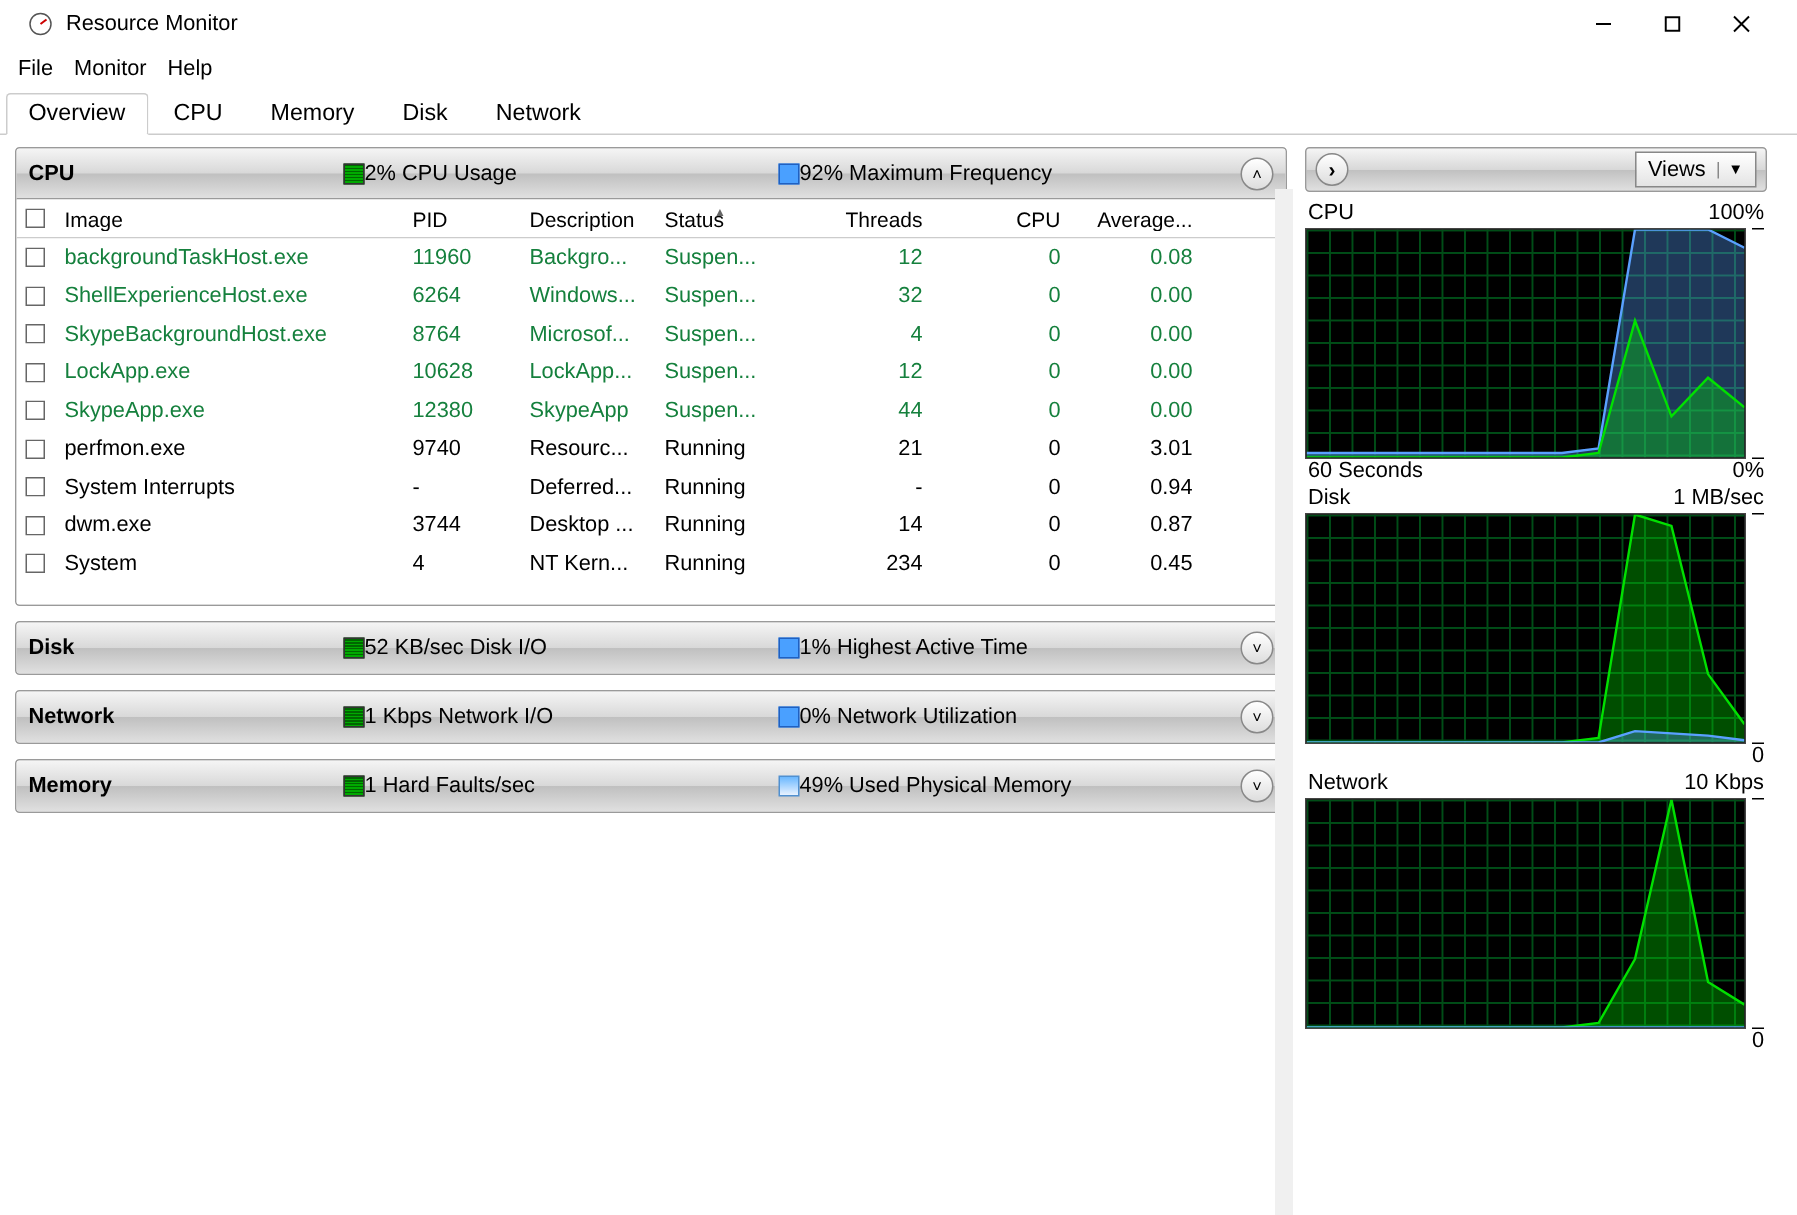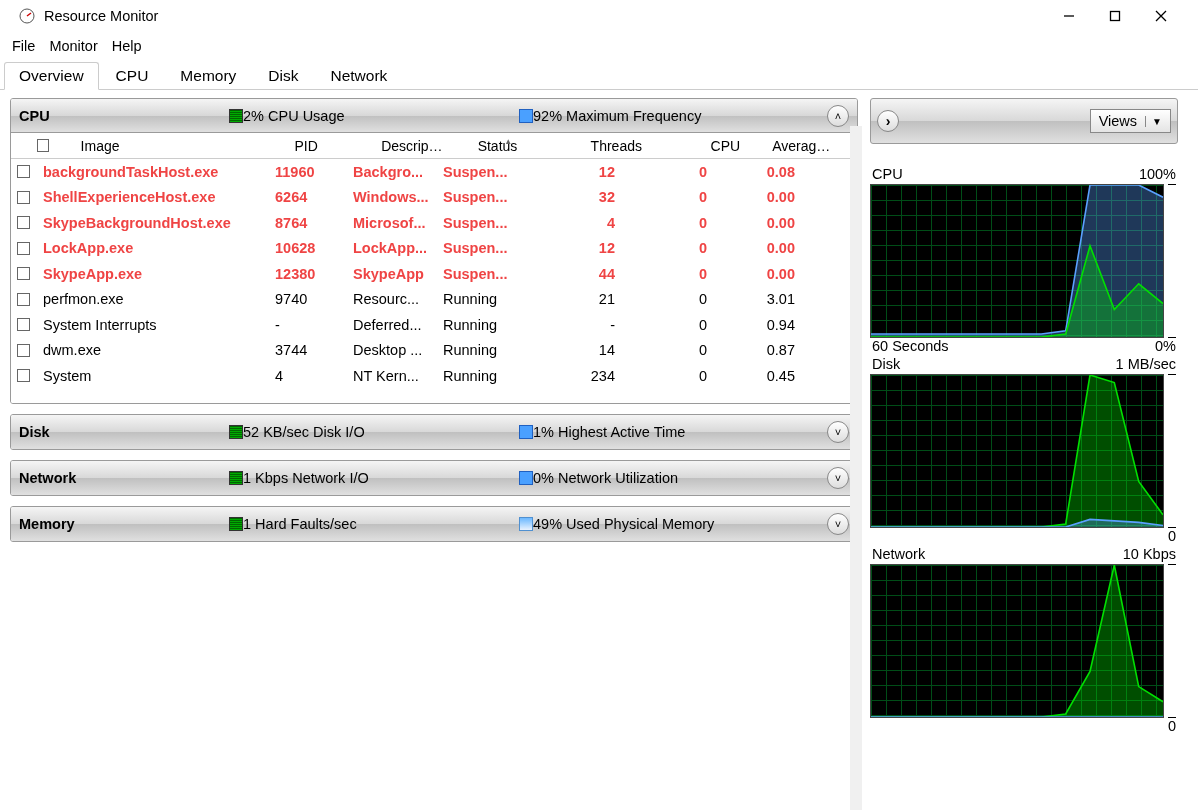--- a/index.html
+++ b/index.html
@@ -46,38 +46,38 @@
   background: linear-gradient(#fff,#ddd); display:flex; align-items:center; justify-content:center;
   font-size: 12px;
 }
 .sq-green { width:14px; height:14px; background: repeating-linear-gradient(0deg,#0a0,#0a0 1px,#060 1px,#060 2px), #040; border:1px solid #333;}
 .sq-blue  { width:14px; height:14px; background: #4aa0ff; border:1px solid #2060c0;}
 .sq-bluegrad{ width:14px; height:14px; background: linear-gradient(#6bb8ff,#e8f2ff); border:1px solid #5090d0;}
 
 
 .tblwrap { position: relative; }
 .thead  { display:flex; height: 26px; align-items:center; border-bottom: 1px solid #ccc; padding-right:16px; font-size:14px; background:#fff;}
-.thead .th { padding: 0 6px; overflow:hidden; white-space:nowrap; text-overflow: ellipsis; color:#000;margin-left:20px;}
+.thead .th { padding: 0 6px; overflow:hidden; white-space:nowrap; text-overflow: ellipsis; color:#000;}
 .tbody  { height: 244px; overflow-y: scroll; background:#fff; font-size:14.5px;}
 .trow   { display:flex; height:25.5px; align-items:center; }
 .trow .td { padding: 0 6px; overflow:hidden; white-space:nowrap; text-overflow:clip;}
 .c-chk{width:26px; display:flex; align-items:center;}
 .c-img{width:232px;} .c-pid{width:78px;} .c-desc{width:90px;} .c-status{width:86px;}
 .c-thr{width:98px;text-align:right;} .c-cpu{width:92px;text-align:right;} .c-avg{width:88px;text-align:right;}
 .chkbox{ width:13px; height:13px; border:1px solid #666; background:#fff;}
-.linkish{ color:#ef4444;font-weight:bold;}
+.linkish{ color:#15803d;}
 .thead .th.c-status{ position:relative;}
 .th-sort{ position:absolute; top:-1px; left:50%; transform:translateX(-50%); font-size:8px; color:#666;}
 
 
 .viewsbar{
-  height:46px;
+  height:30px;
   background: linear-gradient(#f5f5f5, #d8d8d8 50%, #c0c0c0 51%, #e0e0e0);
   border:1px solid #9a9a9a; border-radius:3px;
-  display:flex; align-items:center; padding:0 6px; margin-bottom: 22px; gap: 36px;
+  display:flex; align-items:center; padding:0 6px; margin-bottom: 6px; gap: 36px;
 }
 .viewsbar .circ{
   width:22px; height:22px; border-radius:50%; border:1px solid #888;
   background: linear-gradient(#fff,#ddd); display:flex; align-items:center; justify-content:center;
 }
 .viewsbar .vbtn{
   margin-left:auto; height:24px; border:1px solid #888; background:linear-gradient(#fff,#e4e4e4);
   display:flex; align-items:center; padding:0 8px; gap:8px; font-size:14.5px;
 }
 .viewsbar .vbtn .drop{border-left:1px solid #888; padding-left:6px; font-size:10px;}

